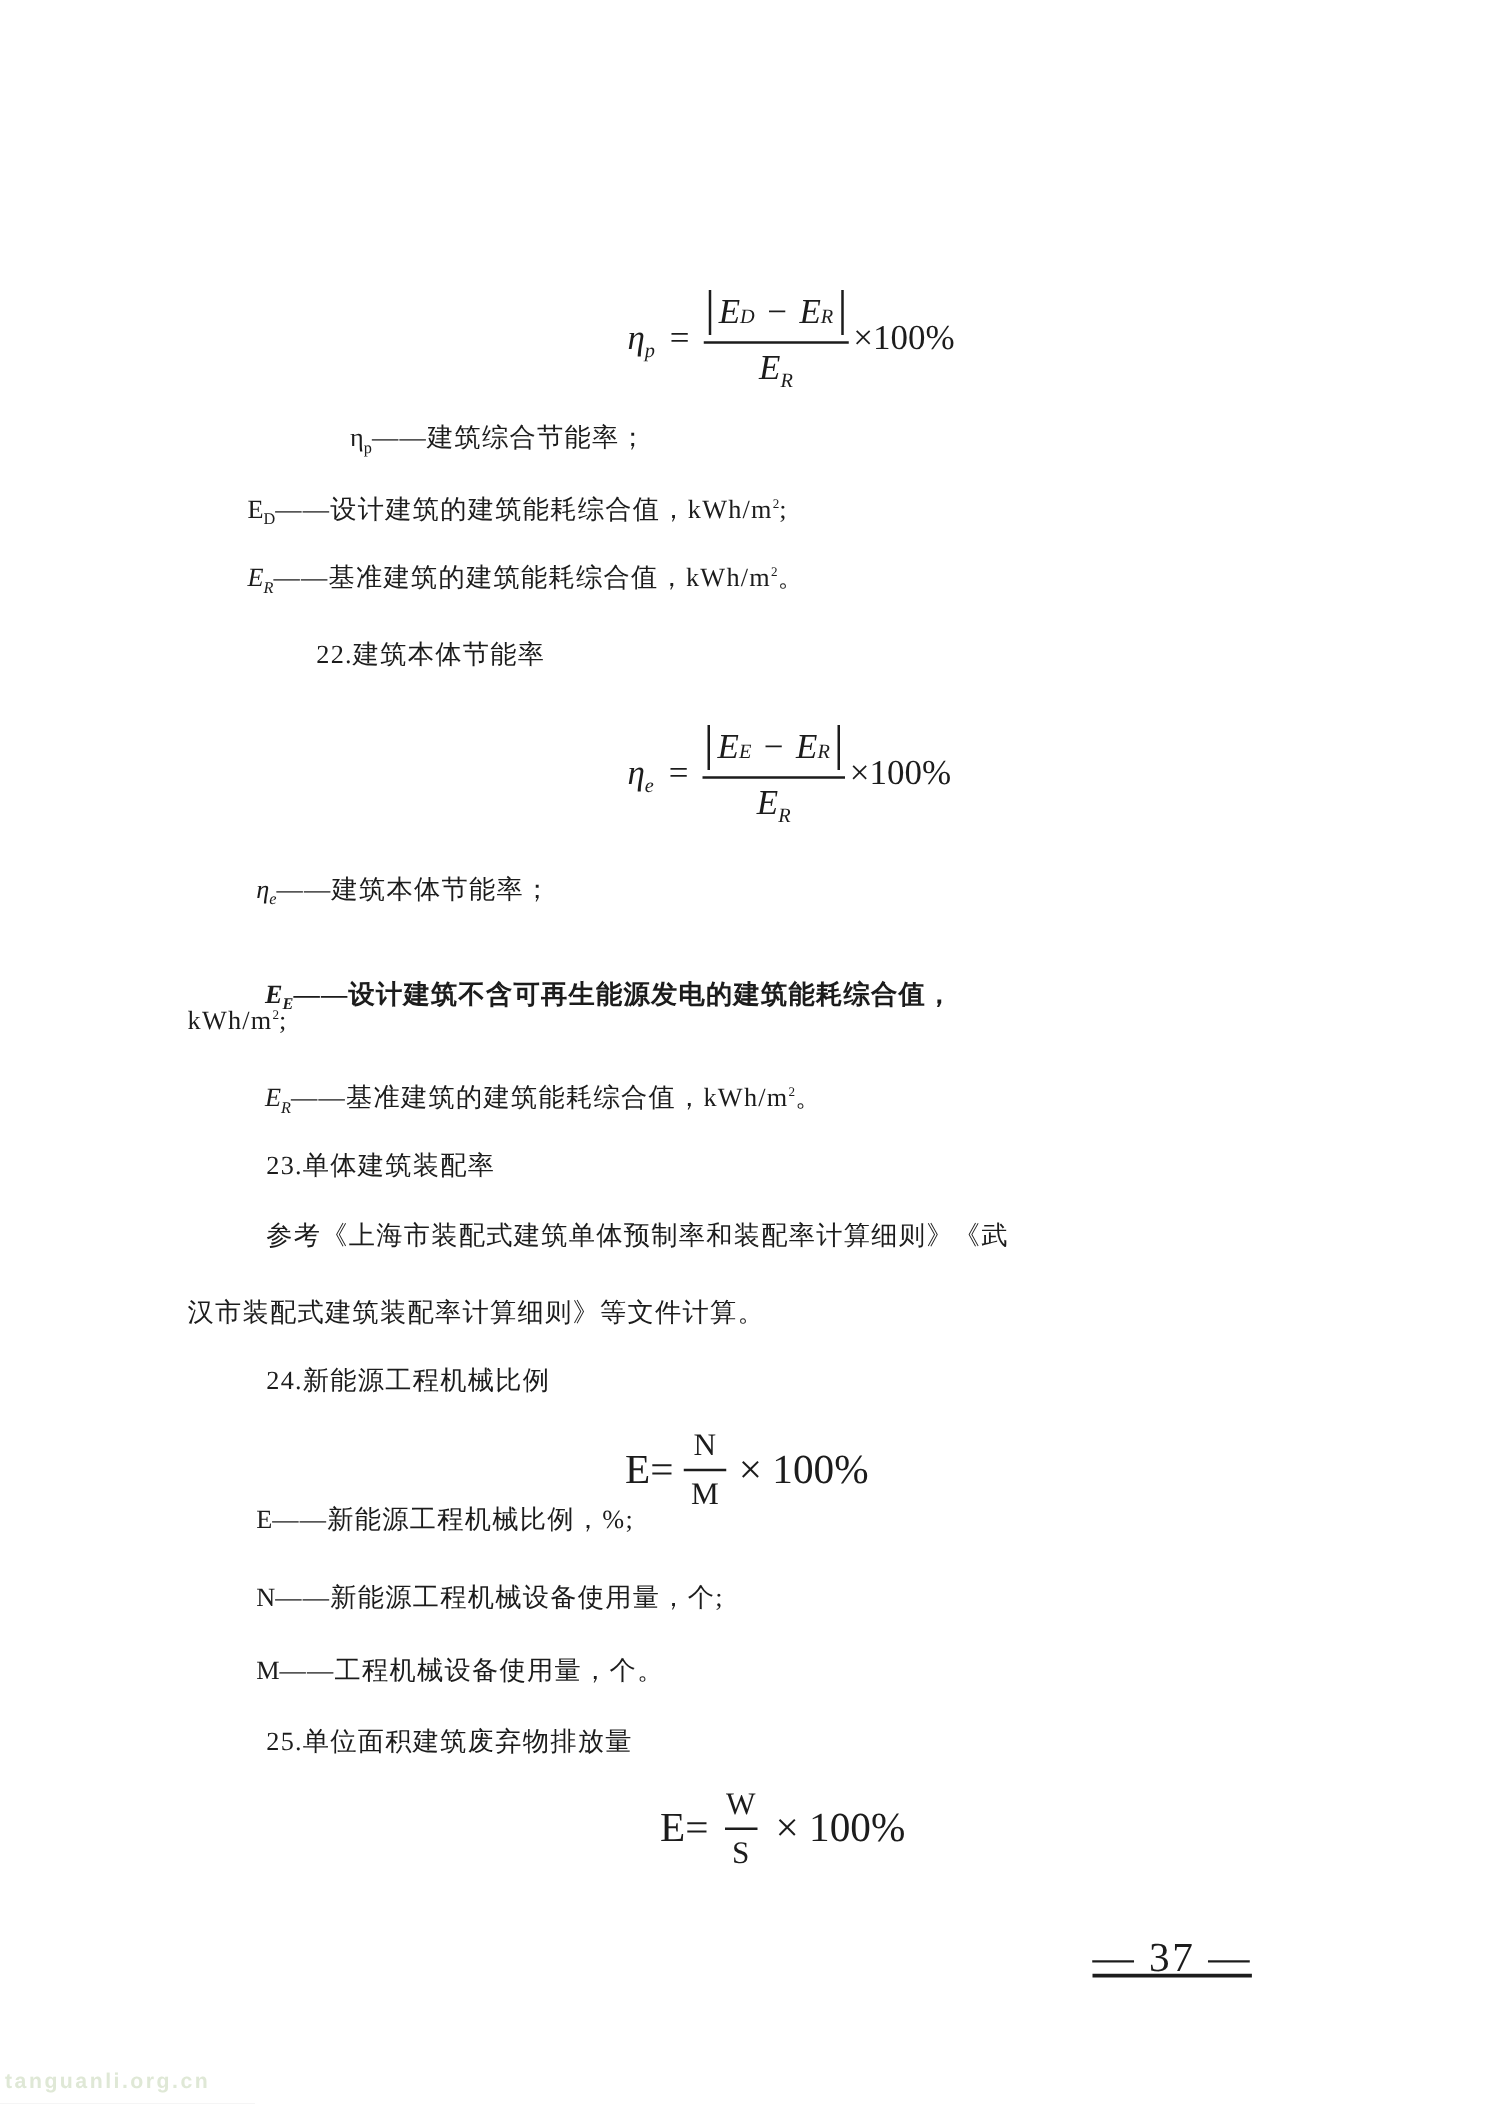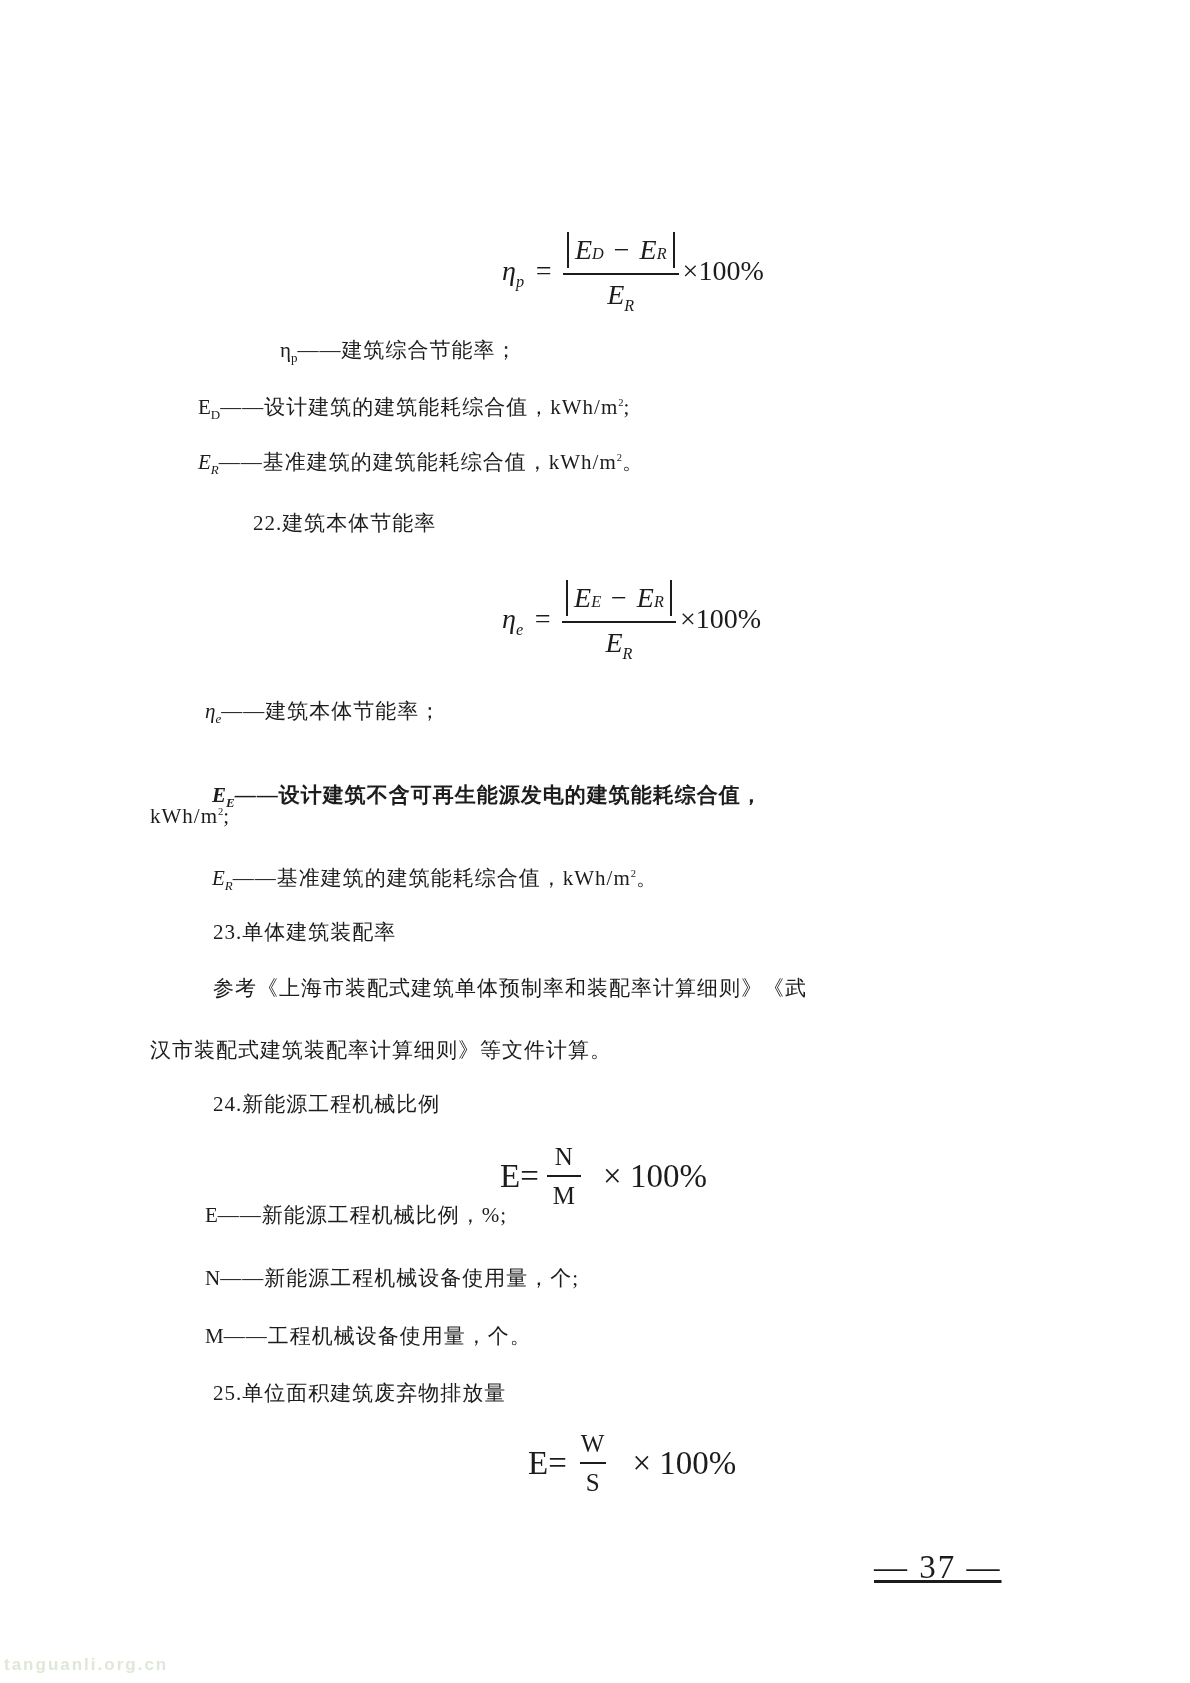--- a/index.html
+++ b/index.html
@@ -54,21 +54,21 @@
   .formula-big .tail{font-style:normal;margin-left:4px;}
   
   .formula-small{font-size:33px;}
   .formula-small .frac2{
     display:inline-flex;flex-direction:column;align-items:center;
     font-size:25px;
     margin:0 8px;
   }
   .formula-small .frac2 .num2{padding:0 6px 4px 6px;}
   .formula-small .frac2 .den2{border-top:2px solid #1c1c1c;padding:5px 6px 0 6px;}
-  .formula-small .tail{margin-left:14px;}
+  .formula-small .tail{margin-left:2px;}
   
   .pagenum{
     position:absolute;
     font-size:33px;
     letter-spacing:2px;
     white-space:nowrap;
   }
   .watermark{
     position:absolute;
     font-family:"Liberation Sans","DejaVu Sans",sans-serif;

